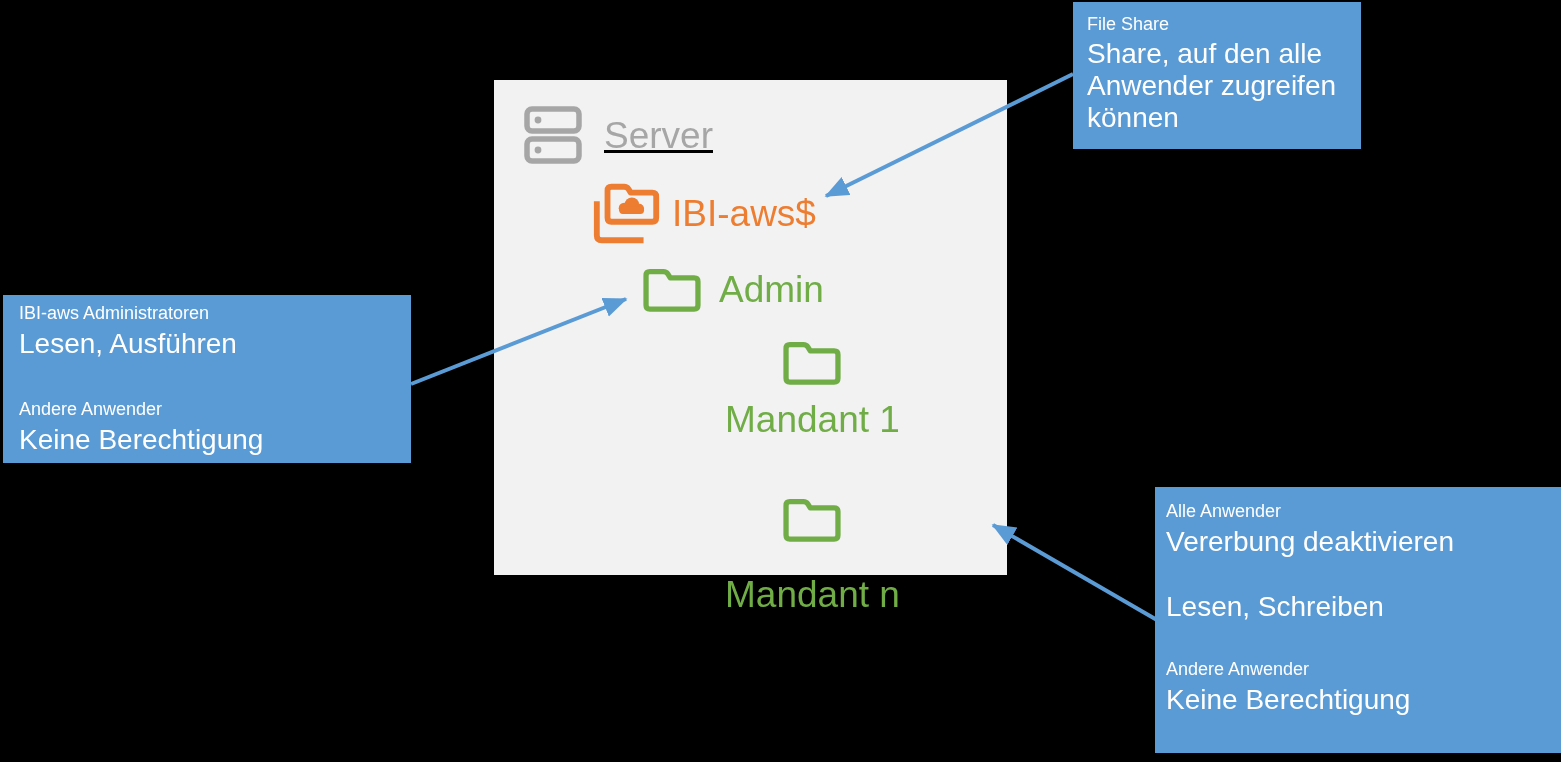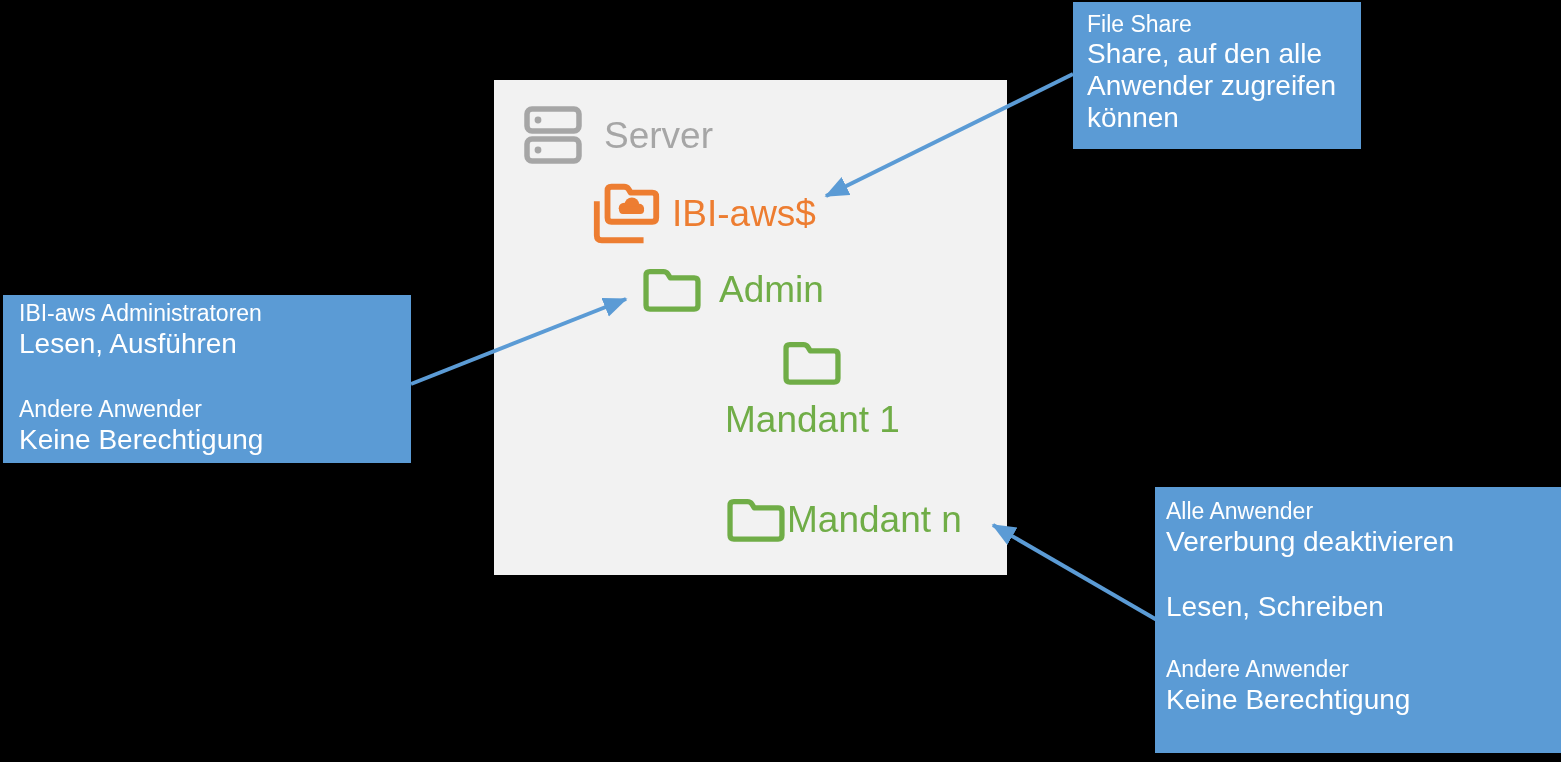--- a/index.html
+++ b/index.html
@@ -11,45 +11,45 @@
   .canvas{
     position:relative;width:1561px;height:762px;
     background:var(--background,#000);overflow:hidden;
   }
   
   .panel{
     position:absolute;left:494px;top:80px;width:513px;height:495px;
     background:var(--panel,#F2F2F2);
   }
   .row{position:absolute;display:flex;align-items:center;}
-  .row-server{left:30px;top:26px;gap:22px;}
+  .row-server{left:30px;top:26px;gap:22px;text-decoration:underline;}
   .row-ibi{left:96px;top:100px;gap:8px;}
   .row-admin{left:147px;top:184px;gap:16px;}
   .row-m1{left:231px;top:257px;gap:14px;flex-direction:column;}
   .row-m2{left:231px;top:337px;gap:14px;}
-  .row-mn{left:231px;top:414px;gap:0;}
+  .row-mn{left:231px;top:414px;gap:32px;flex-direction:column;}
   .tree-label{font-size:37px;line-height:1;white-space:nowrap;}
   .lbl-gray{color:var(--server_gray,#A6A6A6);}
   .lbl-orange{color:var(--folder_orange,#ED7D31);}
   .lbl-green{color:var(--folder_green,#70AD47);}
   .stroke-gray{stroke:var(--server_gray,#A6A6A6);}
   .fill-gray{fill:var(--server_gray,#A6A6A6);}
   .stroke-orange{stroke:var(--folder_orange,#ED7D31);}
   .fill-orange{fill:var(--folder_orange,#ED7D31);}
   .stroke-green{stroke:var(--folder_green,#70AD47);}
   
   .callout{
     position:absolute;box-sizing:border-box;
     background:var(--callout_blue,#5B9BD5);
     color:var(--text_white,#FFFFFF);
   }
   #co-fileshare{left:1073px;top:2px;width:288px;height:147px;padding:8px 14px;}
   #co-admin{left:3px;top:295px;width:408px;height:168px;padding:4px 16px;}
   #co-mandant{left:1155px;top:487px;width:484px;height:266px;padding:10px 11px;}
-  .co-small{font-size:23px;line-height:28px;}
+  .co-small{font-size:18px;line-height:28px;}
   .co-large{font-size:28px;line-height:34px;}
   #co-fileshare .co-large{line-height:32px;}
   .co-group + .co-group{margin-top:34px;}
   #co-mandant .co-group + .co-group{margin-top:31px;}
   
   .arrows{position:absolute;left:0;top:0;pointer-events:none;}
   .arrow-line{stroke:var(--arrow_blue,#5B9BD5);stroke-width:4;fill:none;}
   .arrow-head{fill:var(--arrow_blue,#5B9BD5);}
 </style>
 </head>

